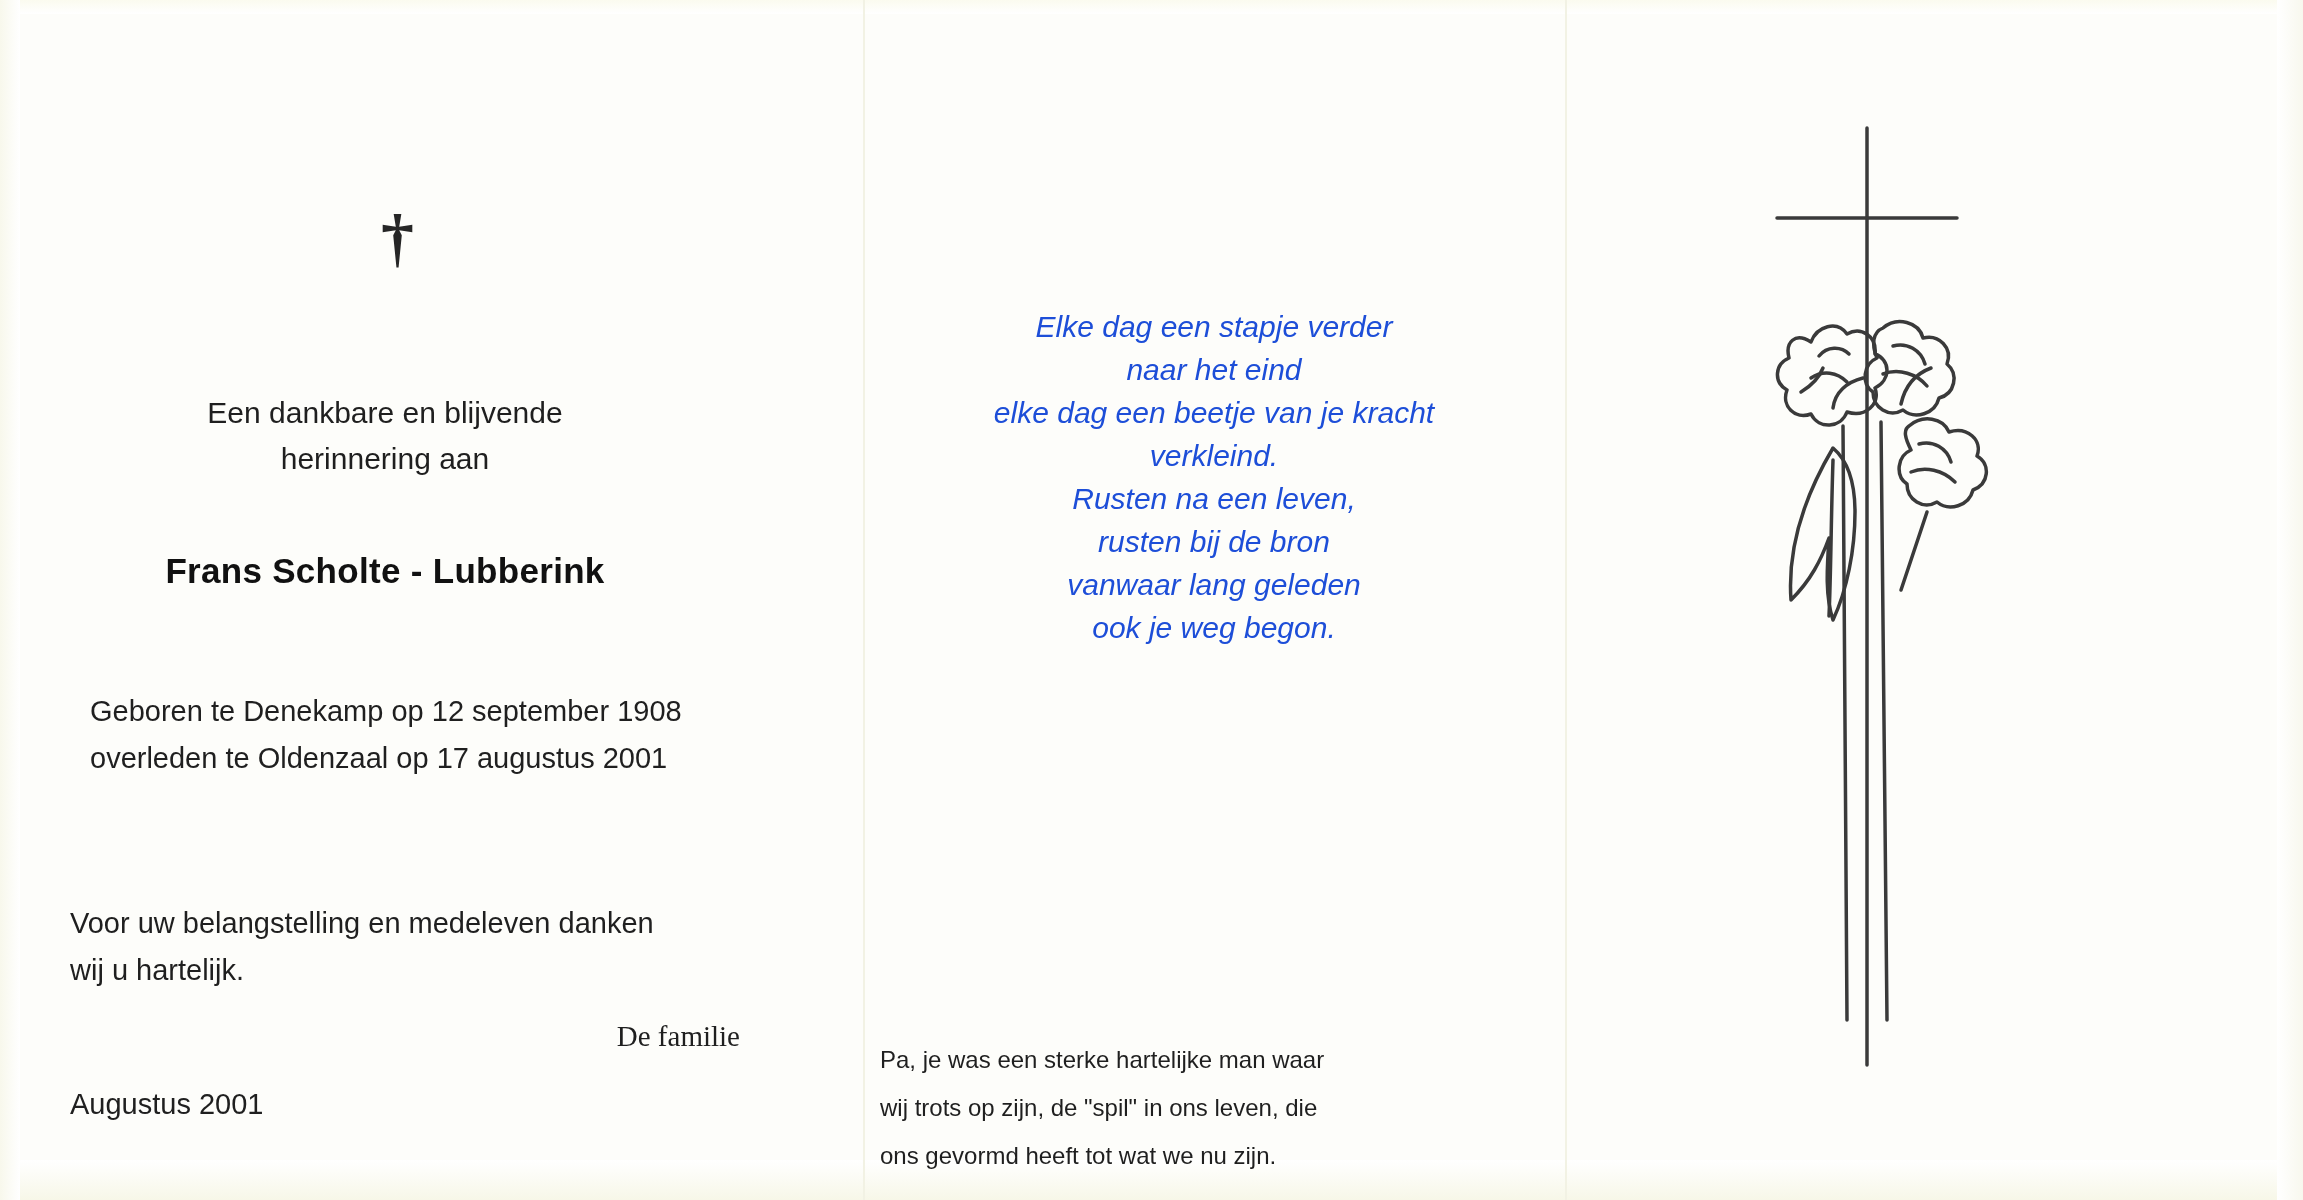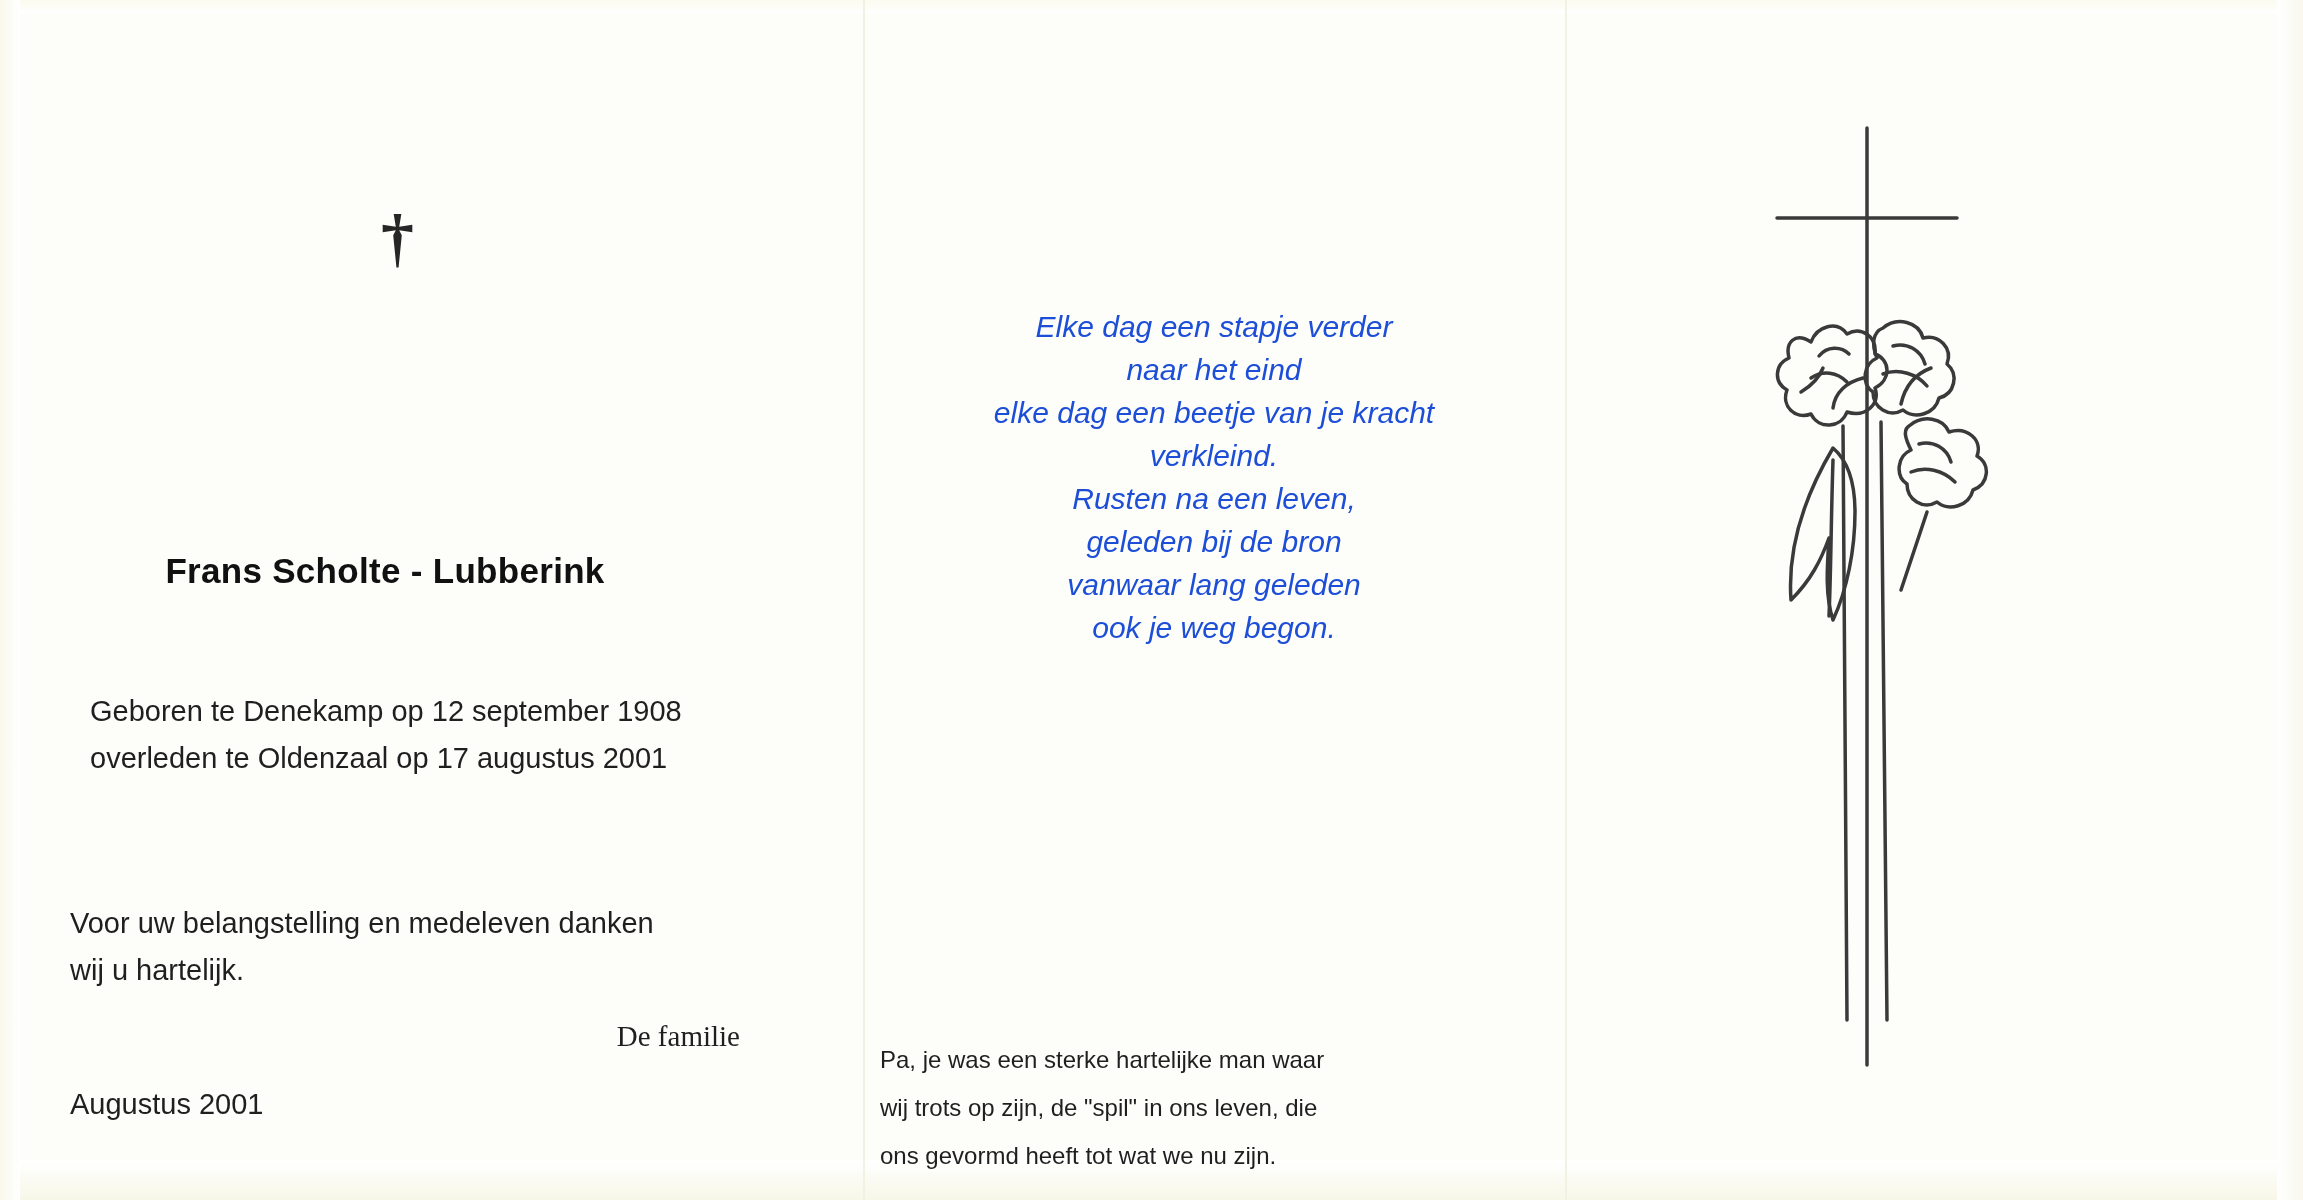--- a/index.html
+++ b/index.html
@@ -184,20 +184,24 @@
   <div class="scan-edge-left"></div>
   <div class="scan-edge-right"></div>
 
   <div class="fold fold-1"></div>
   <div class="fold fold-2"></div>
 
   <div class="panel-left">
 
     <div class="cross-glyph">†</div>
 
+    <div class="intro-line">
+      <div>Een dankbare en blijvende</div>
+      <div>herinnering aan</div>
+    </div>
 
     <div class="deceased-name">Frans Scholte - Lubberink</div>
 
     <div class="dates-block">
       <div>Geboren te Denekamp op 12 september 1908</div>
       <div>overleden te Oldenzaal op 17 augustus 2001</div>
     </div>
 
     <div class="thanks-block">
       <div>Voor uw belangstelling en medeleven danken</div>
@@ -210,21 +214,21 @@
   </div>
 
   <div class="panel-mid">
 
     <div class="poem">
       <div>Elke dag een stapje verder</div>
       <div>naar het eind</div>
       <div>elke dag een beetje van je kracht</div>
       <div>verkleind.</div>
       <div>Rusten na een leven,</div>
-      <div>geleden bij de bron</div>
+      <div>rusten bij de bron</div>
       <div>vanwaar lang geleden</div>
       <div>ook je weg begon.</div>
     </div>
 
     <div class="closing-message">
       <div>Pa, je was een sterke hartelijke man waar</div>
       <div>wij trots op zijn, de "spil" in ons leven, die</div>
       <div>ons gevormd heeft tot wat we nu zijn.</div>
     </div>
   </div>

